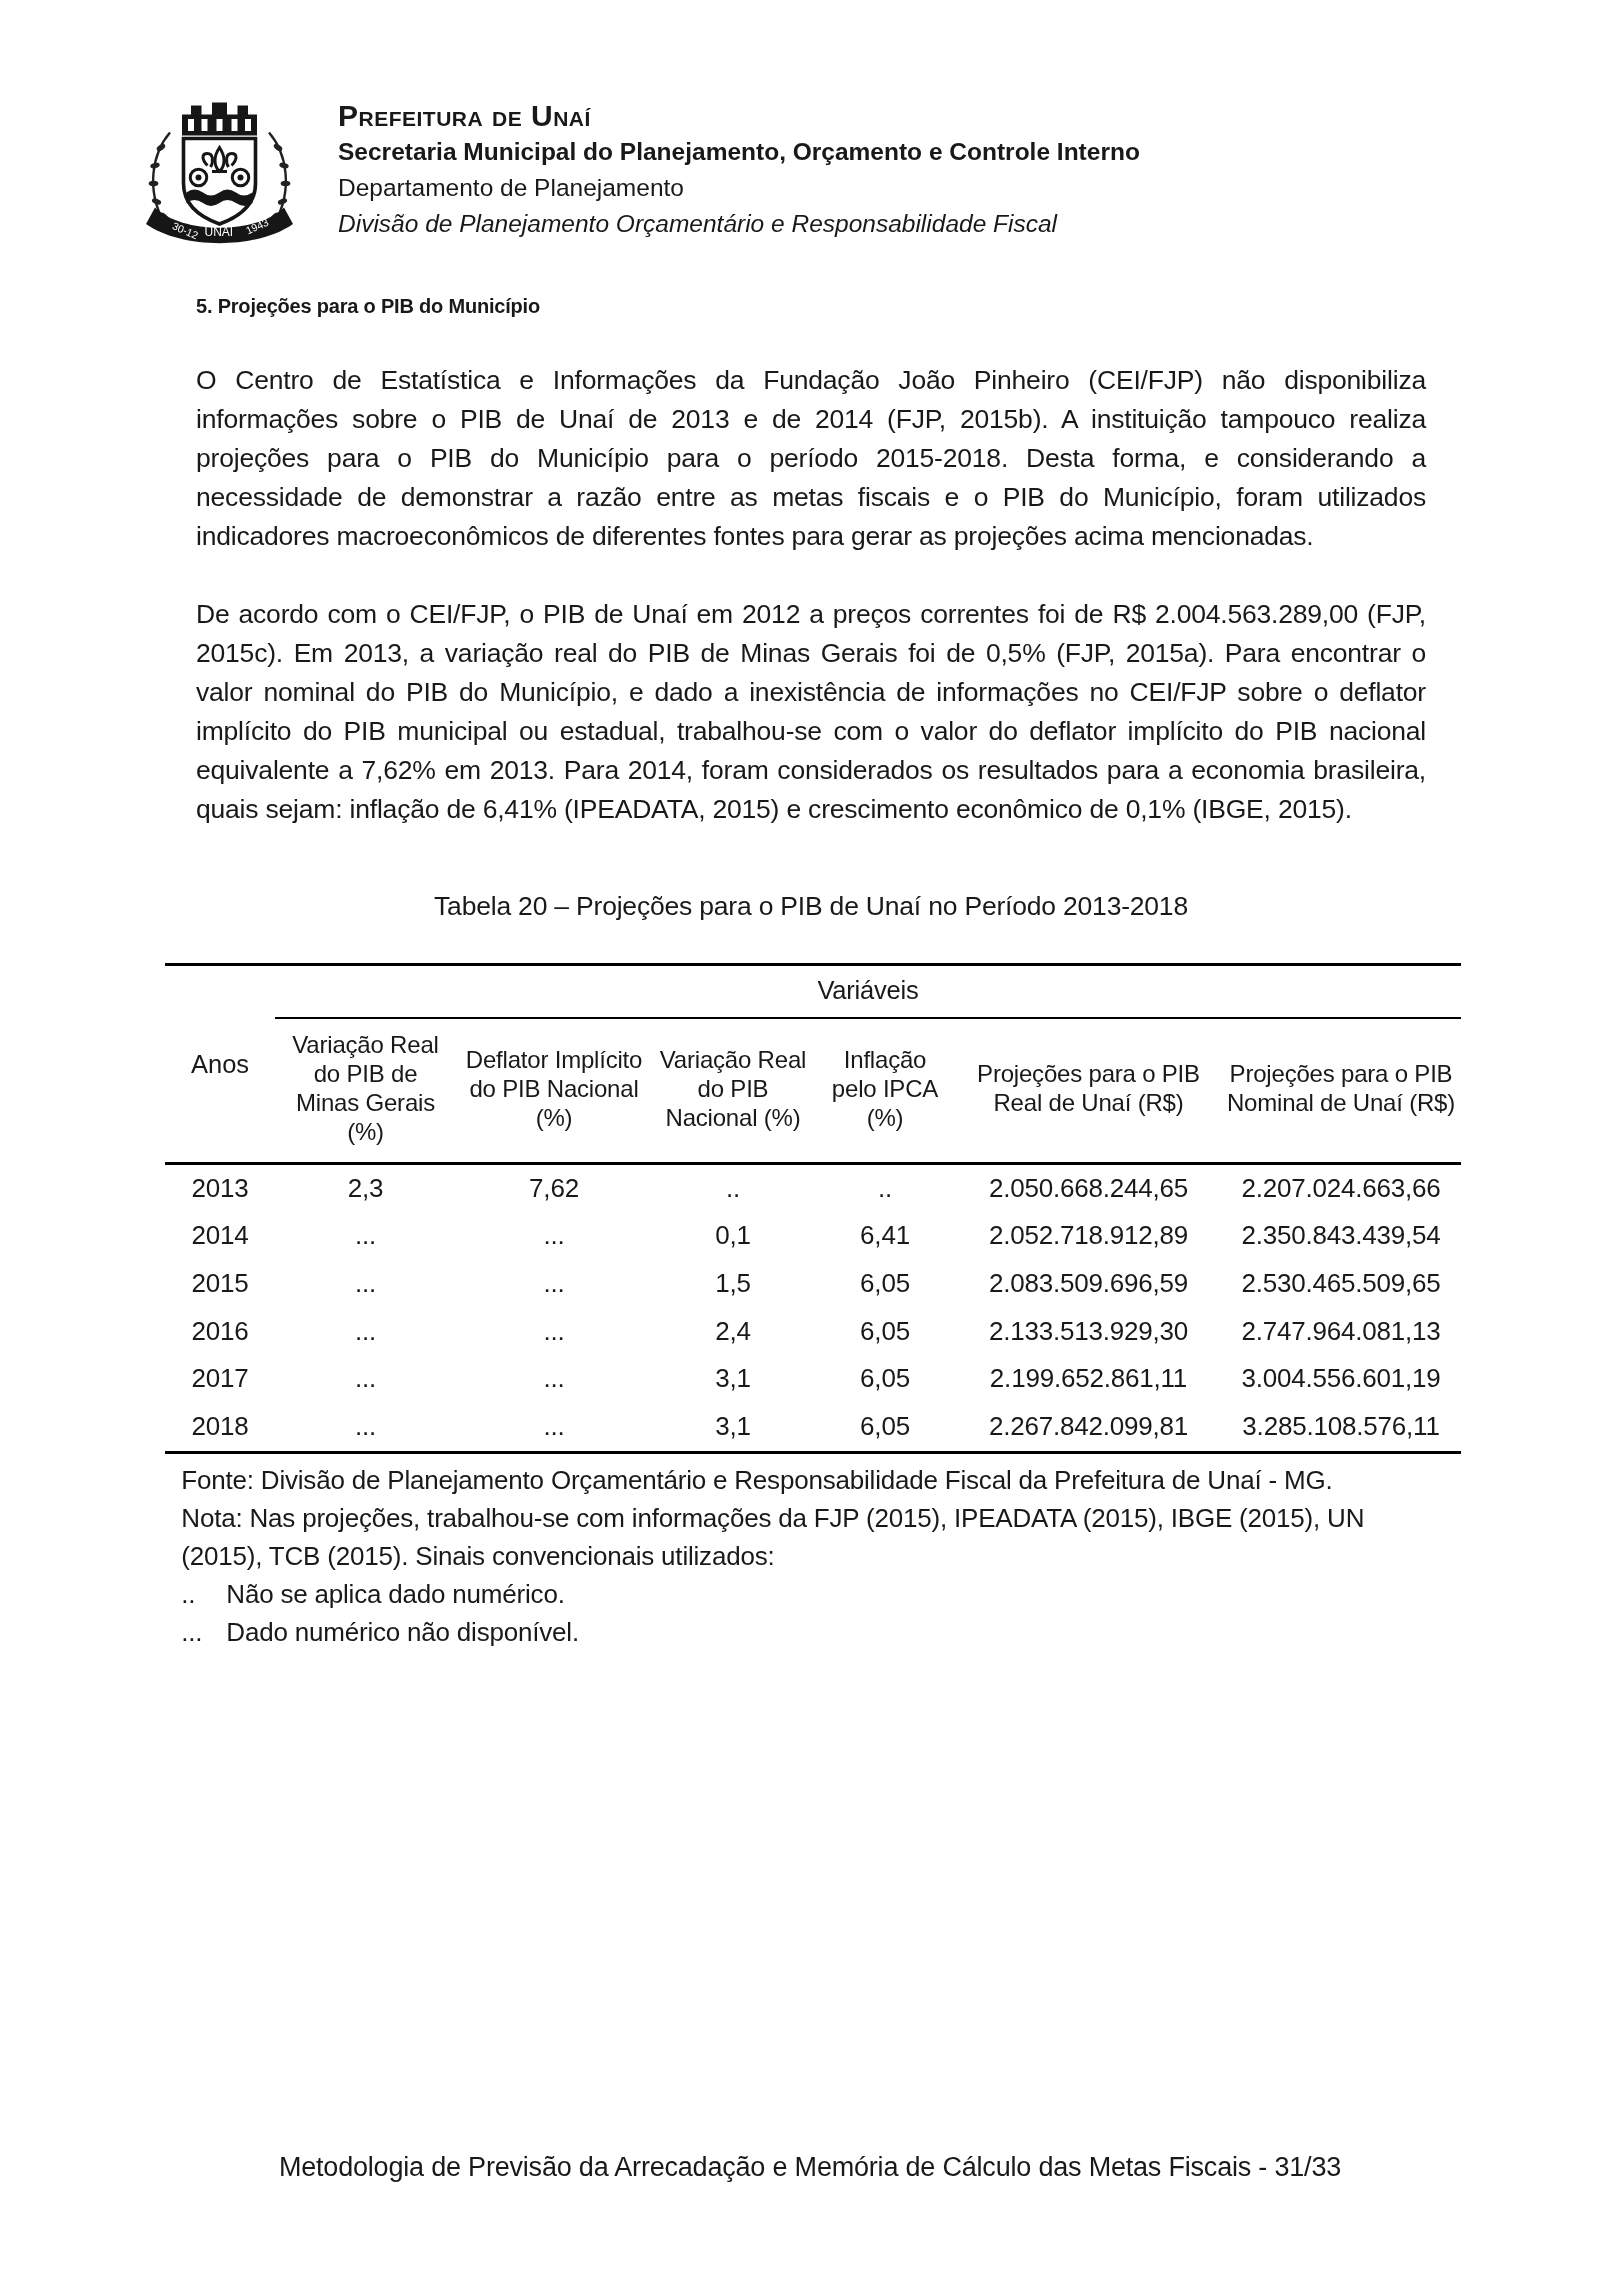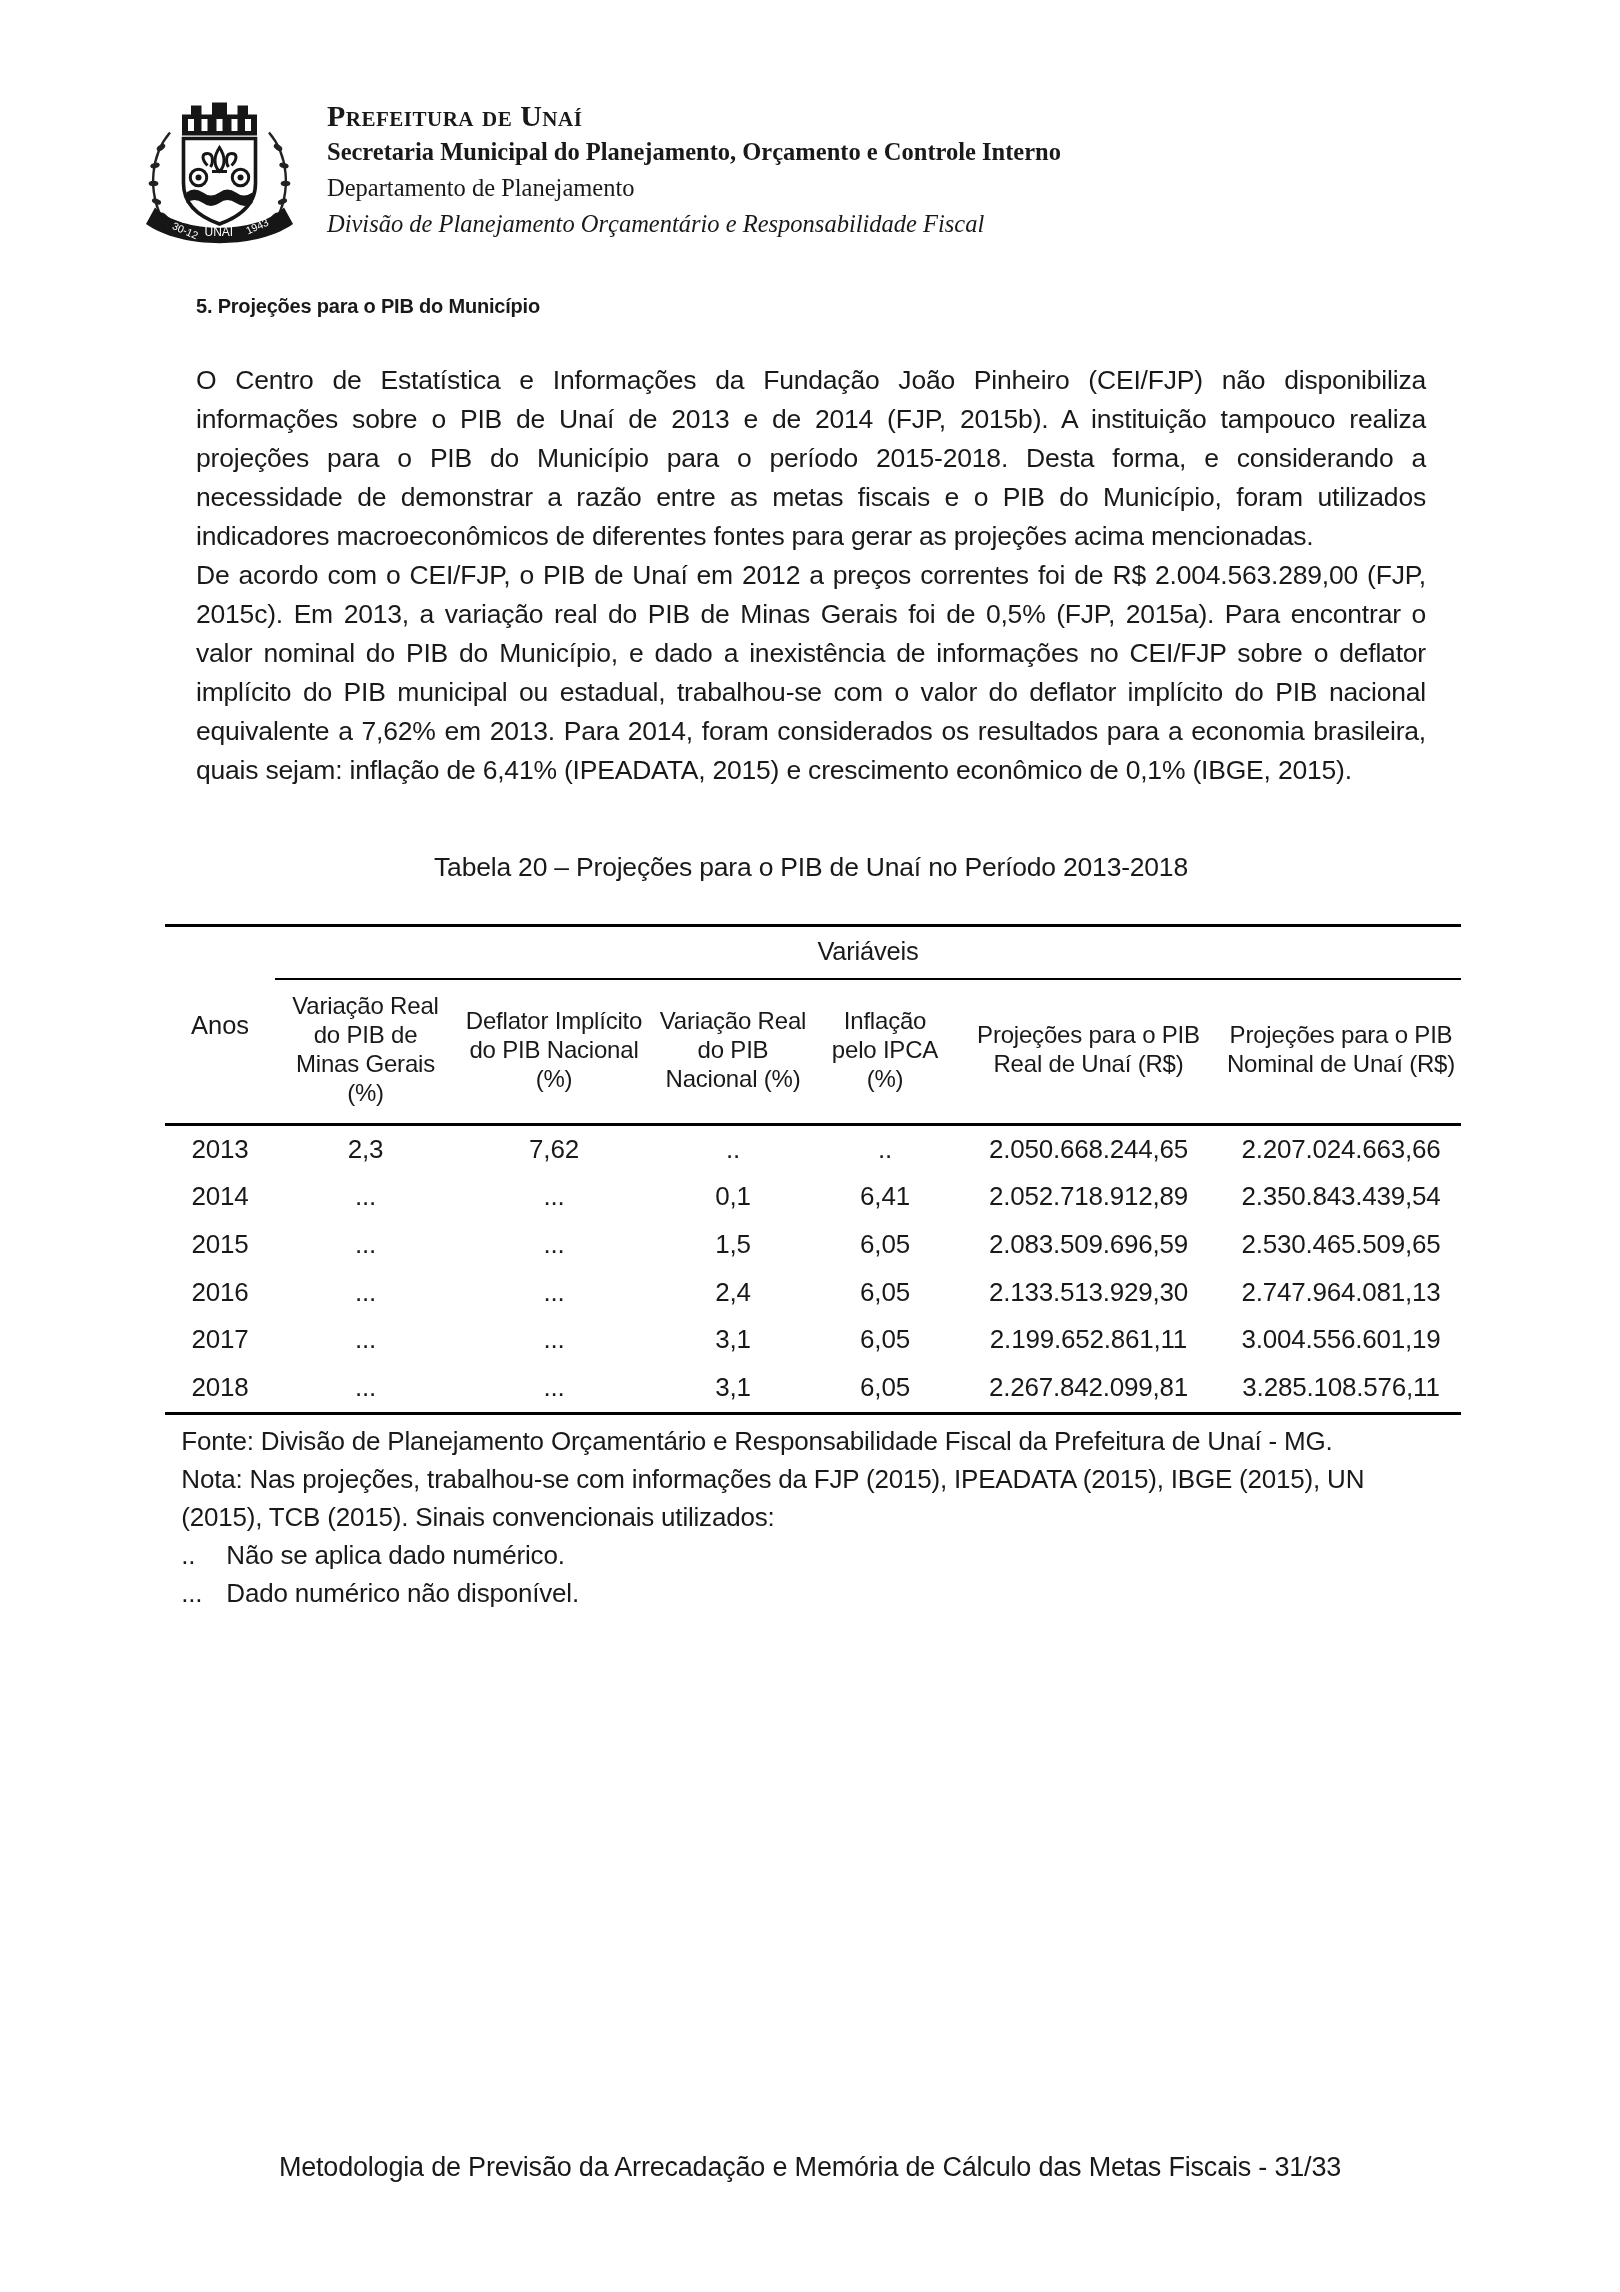--- a/index.html
+++ b/index.html
@@ -9,30 +9,30 @@
     width:1620px; height:2293px;
     background:#ffffff;
     color:#191919;
     font-family:"Liberation Sans", sans-serif;
     overflow:hidden;
   }
 
   
   .doc-header { display:flex; align-items:flex-start; padding:93px 0 0 137px; }
   .logo-wrap { width:165px; height:157px; flex:0 0 auto; }
-  .org-block { margin-left:25px; padding-top:3.9px; font-family:Liberation Serif, serif; }
+  .org-block { margin-left:36px; padding-top:3.9px; font-family:Liberation Sans, sans-serif; }
   .org-line1 { font-size:30px; font-weight:bold; font-variant:small-caps; letter-spacing:0.5px; line-height:37px; }
   .org-line2 { font-size:24.5px; font-weight:bold; line-height:36px; }
   .org-line3 { font-size:24.5px; line-height:36px; }
   .org-line4 { font-size:24.5px; font-style:italic; line-height:36px; }
 
   
   .content { padding:0 194px 0 196px; }
   .section-title { margin-top:45px; font-size:20px; font-weight:bold; letter-spacing:-0.2px; }
-  .body-par { font-size:26.5px; line-height:39px; text-align:justify; letter-spacing:-0.2px; }
+  .body-par { margin-top:39px; font-size:26.5px; line-height:39px; text-align:justify; letter-spacing:-0.2px; }
   .body-par.first { margin-top:43px; }
 
   .table-caption { margin-top:62px; font-size:26.5px; text-align:center; letter-spacing:-0.2px; }
 
   
   table.pib {
     margin-top:41px; margin-left:-31px;
     width:1296px; table-layout:fixed;
     border-collapse:collapse;
     border-top:3.9px solid #000;

